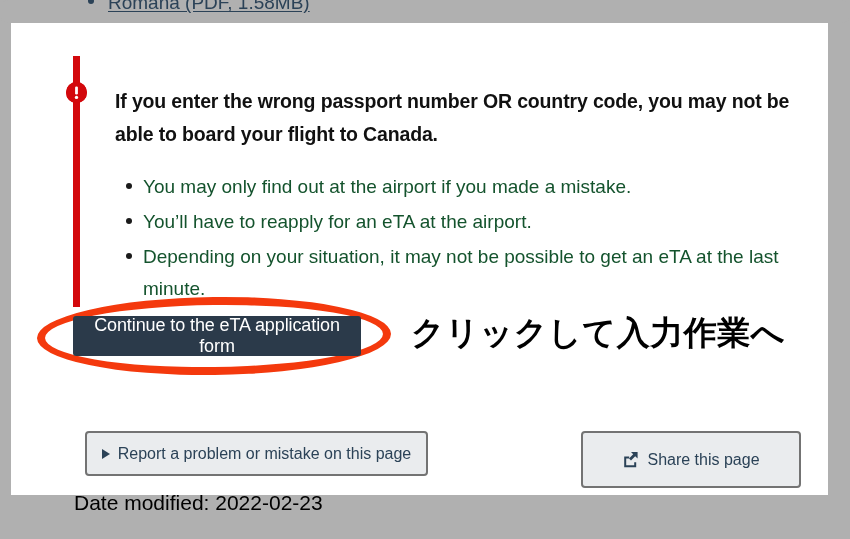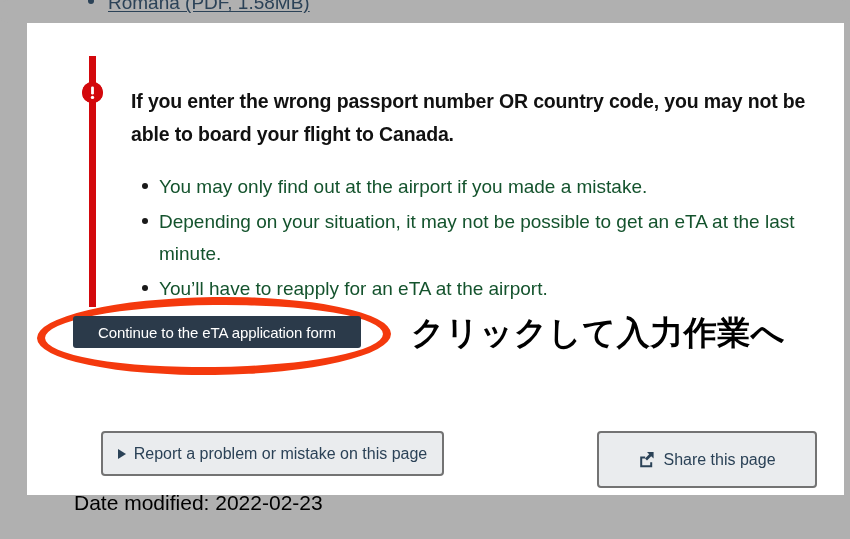--- a/index.html
+++ b/index.html
@@ -55,21 +55,21 @@
   .top-link {
     text-decoration: underline;
     text-underline-offset: 2px;
     color: #2b4257;
     white-space: nowrap;
   }
 
   
   #card {
     position: absolute;
-    left: 27px;
+    left: 11px;
     top: 23px;
     width: 817px;
     height: 472px;
     background: #ffffff;
   }
 
   
   .alert {
     position: absolute;
     left: 62px;
@@ -152,27 +152,27 @@
     border: 8px solid #f4390d;
     border-radius: 50%;
     box-sizing: border-box;
     transform: rotate(-0.7deg);
   }
   .cta-button {
     position: absolute;
     left: 73px;
     top: 316px;
     width: 288px;
-    height: 32px;
+    height: 40px;
     background: #2b3a4a;
     border: none;
     border-radius: 3px;
     color: #ffffff;
     font-family: "Liberation Sans", sans-serif;
-    font-size: 15px;
+    font-size: 18px;
     letter-spacing: -0.1px;
     cursor: pointer;
     pointer-events: auto;
     display: flex;
     align-items: center;
     justify-content: center;
   }
   .cta-note {
     position: absolute;
     left: 411px;
@@ -255,22 +255,22 @@
           <circle cx="10.5" cy="10.5" r="10.5" fill="#d3080c"></circle>
           <rect x="9.1" y="4.4" width="2.8" height="8" rx="1.2" fill="#ffffff"></rect>
           <circle cx="10.5" cy="15.4" r="1.7" fill="#ffffff"></circle>
         </svg>
       </div>
 
       <div class="alert-body">
         <p class="alert-title">If you enter the wrong passport number OR country code, you may not be able to board your flight to Canada.</p>
         <ul class="alert-list">
           <li>You may only find out at the airport if you made a mistake.</li>
+          <li>You’ll have to reapply for an eTA at the airport.</li>
           <li>Depending on your situation, it may not be possible to get an eTA at the last minute.</li>
-          <li>You’ll have to reapply for an eTA at the airport.</li>
         </ul>
       </div>
     </div>
 
     <div class="pill" id="report-btn">
       <span class="tri-icon"></span>
       <span>Report a problem or mistake on this page</span>
     </div>
 
     <div class="pill" id="share-btn">

